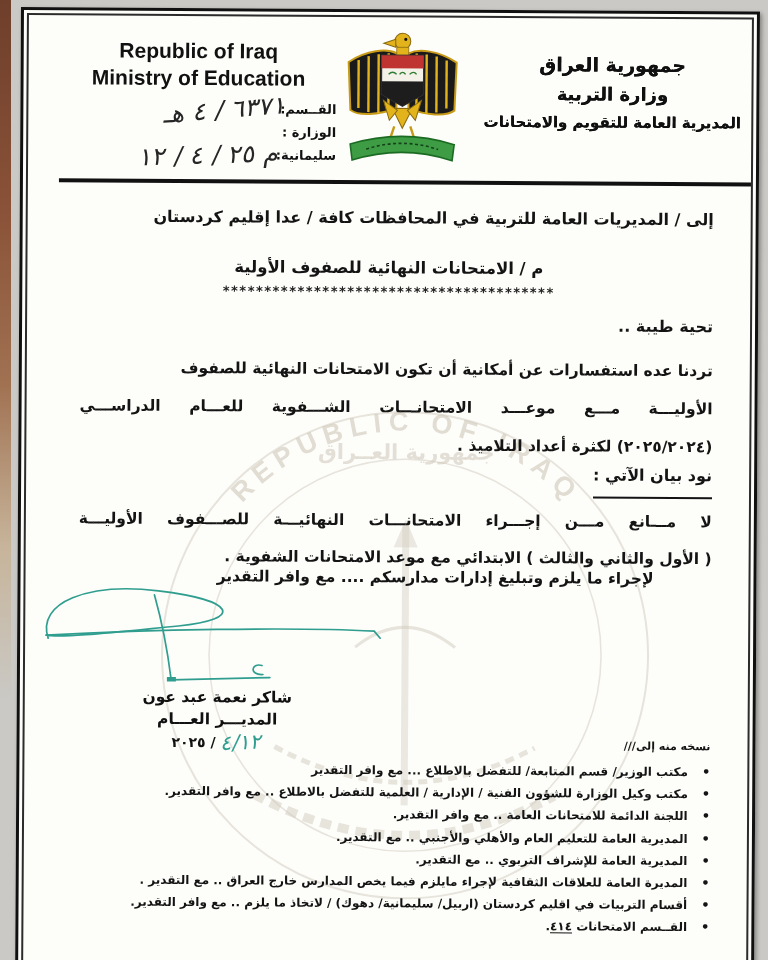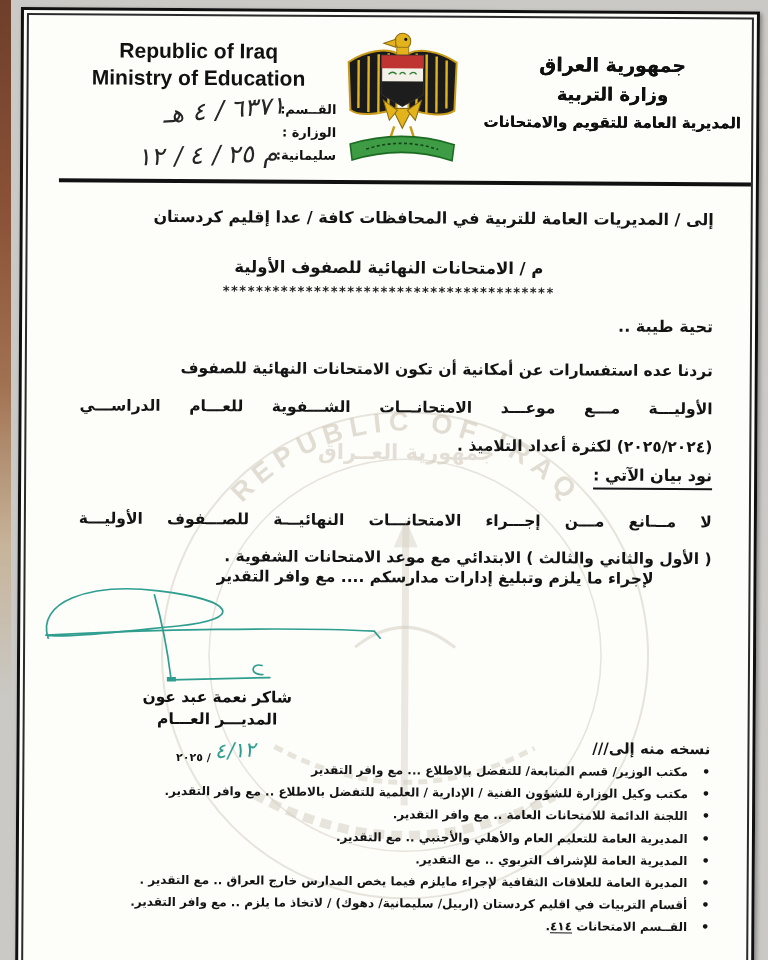--- a/index.html
+++ b/index.html
@@ -31,35 +31,35 @@
   .hrule{position:absolute;left:36px;top:168px;width:692px;height:3.5px;background:#111;}
 
   
   .rtl{direction:rtl;}
   .toline{position:absolute;right:42px;top:196px;font-size:16px;font-weight:bold;color:#141414;white-space:nowrap;}
   .subject{position:absolute;left:0;top:246px;width:100%;text-align:center;font-size:16.5px;font-weight:bold;color:#141414;}
   .stars{position:absolute;left:0;top:272px;width:100%;text-align:center;font-size:13px;font-weight:bold;letter-spacing:1.5px;color:#222;}
   .greet{position:absolute;right:42px;top:303px;font-size:16px;font-weight:bold;color:#141414;margin-left:46px;}
   .para1{position:absolute;right:42px;left:58px;top:338px;font-size:15.5px;font-weight:bold;line-height:38px;color:#141414;text-align:right;}
   .para1 .just, .para2 .just{text-align:justify;text-align-last:justify;}
-  .stmt{position:absolute;right:42px;top:452px;font-size:16px;font-weight:bold;color:#141414;border-bottom:2px solid #141414;padding-bottom:3px;}
+  .stmt{position:absolute;right:42px;top:452px;font-size:16px;font-weight:bold;color:#141414;border-bottom:2px solid #141414;padding-bottom:12px;}
   .para2{position:absolute;right:42px;left:58px;top:490px;font-size:15.5px;font-weight:bold;line-height:37px;color:#141414;text-align:right;}
   .closing{position:absolute;right:100px;top:556px;font-size:15.5px;font-weight:bold;color:#141414;}
 
   
   .sigsvg{position:absolute;left:8px;top:566px;z-index:2;}
   .sigblock{position:absolute;left:70px;top:675px;width:255px;text-align:center;direction:rtl;color:#111;}
   .signame{font-size:15.5px;font-weight:bold;line-height:22px;}
   .sigtitle{font-size:15.5px;font-weight:bold;line-height:22px;}
   .sigdate{display:flex;direction:ltr;justify-content:center;align-items:center;gap:6px;line-height:24px;}
-  .sigdate .printed{font-size:11px;font-weight:bold;margin-top:16px;}
+  .sigdate .printed{font-size:14px;font-weight:bold;}
   .sigdate .teal{font-size:21px;color:#2f9e8f;font-weight:400;transform:skewX(-12deg) rotate(-3deg);letter-spacing:1px;}
 
   
-  .copyhead{position:absolute;right:42px;top:726px;font-size:15px;font-weight:bold;color:#141414;}
+  .copyhead{position:absolute;right:42px;top:726px;font-size:11px;font-weight:bold;color:#141414;}
   .copies{position:absolute;right:42px;left:70px;top:747px;margin:0;padding:0;list-style:none;direction:rtl;
           font-size:12px;font-weight:bold;line-height:21.2px;color:#141414;text-align:right;}
   .copies li{white-space:nowrap;}
   .copies .blt{display:inline-block;margin-left:14px;font-size:13px;}
   .copies u{text-decoration:underline;text-underline-offset:2px;}
 </style>
 </head>
 <body>
 
 <div class="scene">

